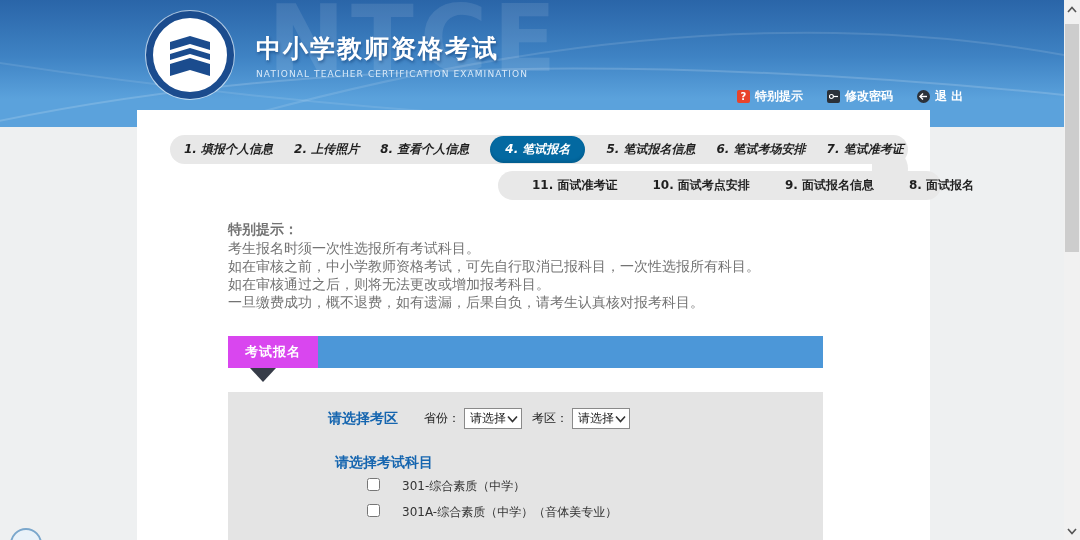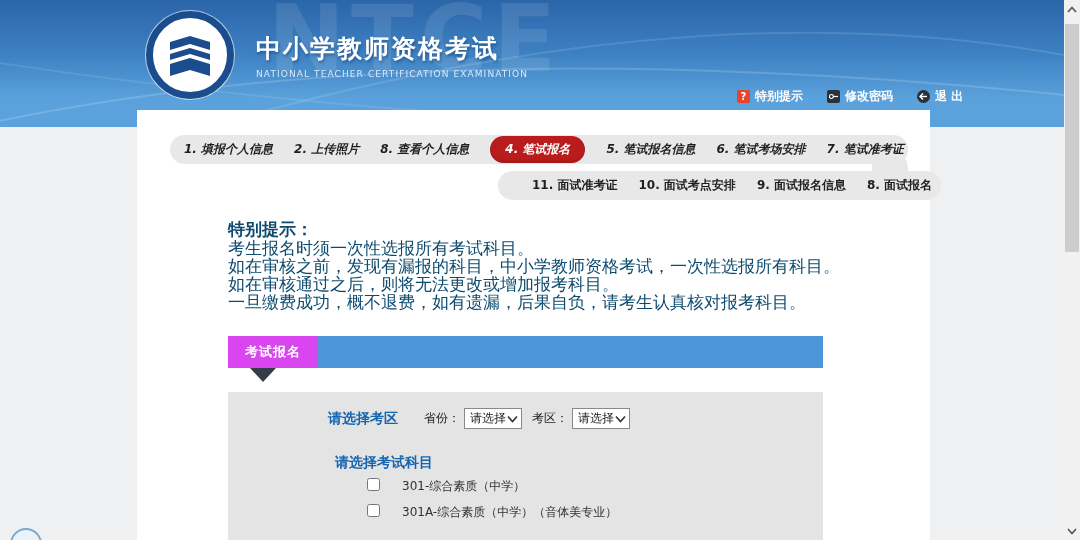--- a/index.html
+++ b/index.html
@@ -34,29 +34,29 @@
   .ico.x { background:#2b3139; border-radius:50%; }
 
   
   .panel { position:absolute; left:137px; top:110px; width:793px; height:430px; background:#ffffff; }
 
   
   .stepnav { position:absolute; left:33px; top:25px; width:738px; height:68px; }
   .sbar { position:absolute; background:#e8e8e8; height:29px; border-radius:15px;
     display:flex; align-items:center; font-size:12px; font-weight:bold; color:#1f1f1f; }
   .bar1 { left:0; top:0; width:738px; padding-left:14px; gap:21px;font-style:italic; }
-  .bar2 { left:328px; top:36px; width:443px; padding-left:34px; gap:21px; }
+  .bar2 { left:328px; top:36px; width:443px; padding-left:34px; gap:35px; }
   .connector { position:absolute; right:0; top:12px; width:36px; height:44px; background:#e8e8e8;
     border-radius:0 22px 22px 0; }
   .step { white-space:nowrap; cursor:pointer; }
-  .step.active { background:#b91c1c; color:#ffffff; padding:5px 15px; border-radius:14px;
+  .step.active { background:#0369a1; color:#ffffff; padding:5px 15px; border-radius:14px;
     box-shadow:inset 0 -2px 3px rgba(0,0,0,.12); }
 
   
-  .notice { position:absolute; left:91px; top:110px; color:#0c4a6e; font-size:17px; line-height:18px; }
+  .notice { position:absolute; left:91px; top:110px; color:#737373; font-size:14px; line-height:18px; }
   .notice-title { font-weight:bold; margin-bottom:1px; }
 
   
   .section-head { position:absolute; left:91px; top:226px; width:595px; height:32px; display:flex; }
   .section-tab { width:90px; height:32px; background:#d946ef; color:#fff; font-size:13px; font-weight:bold;
     display:flex; align-items:center; justify-content:center; letter-spacing:1px; }
   .section-bar { flex:1; height:32px; background:#4c97d8; }
   .section-pointer { position:absolute; left:113px; top:258px; width:0; height:0;
     border-left:13px solid transparent; border-right:13px solid transparent; border-top:14px solid #363c48; }
 
@@ -151,21 +151,21 @@
         <span class="step">11. 面试准考证</span>
         <span class="step">10. 面试考点安排</span>
         <span class="step">9. 面试报名信息</span>
         <span class="step">8. 面试报名</span>
       </div>
     </div>
 
     <div class="notice">
       <div class="notice-title">特别提示：</div>
       <div>考生报名时须一次性选报所有考试科目。</div>
-      <div>如在审核之前，发现有漏报的科目，中小学教师资格考试，一次性选报所有科目。</div>
+      <div>如在审核之前，中小学教师资格考试，可先自行取消已报科目，一次性选报所有科目。</div>
       <div>如在审核通过之后，则将无法更改或增加报考科目。</div>
       <div>一旦缴费成功，概不退费，如有遗漏，后果自负，请考生认真核对报考科目。</div>
     </div>
 
     <div class="section-head">
       <div class="section-tab">
         <span>考试报名</span>
       </div>
       <div class="section-bar"></div>
     </div>

